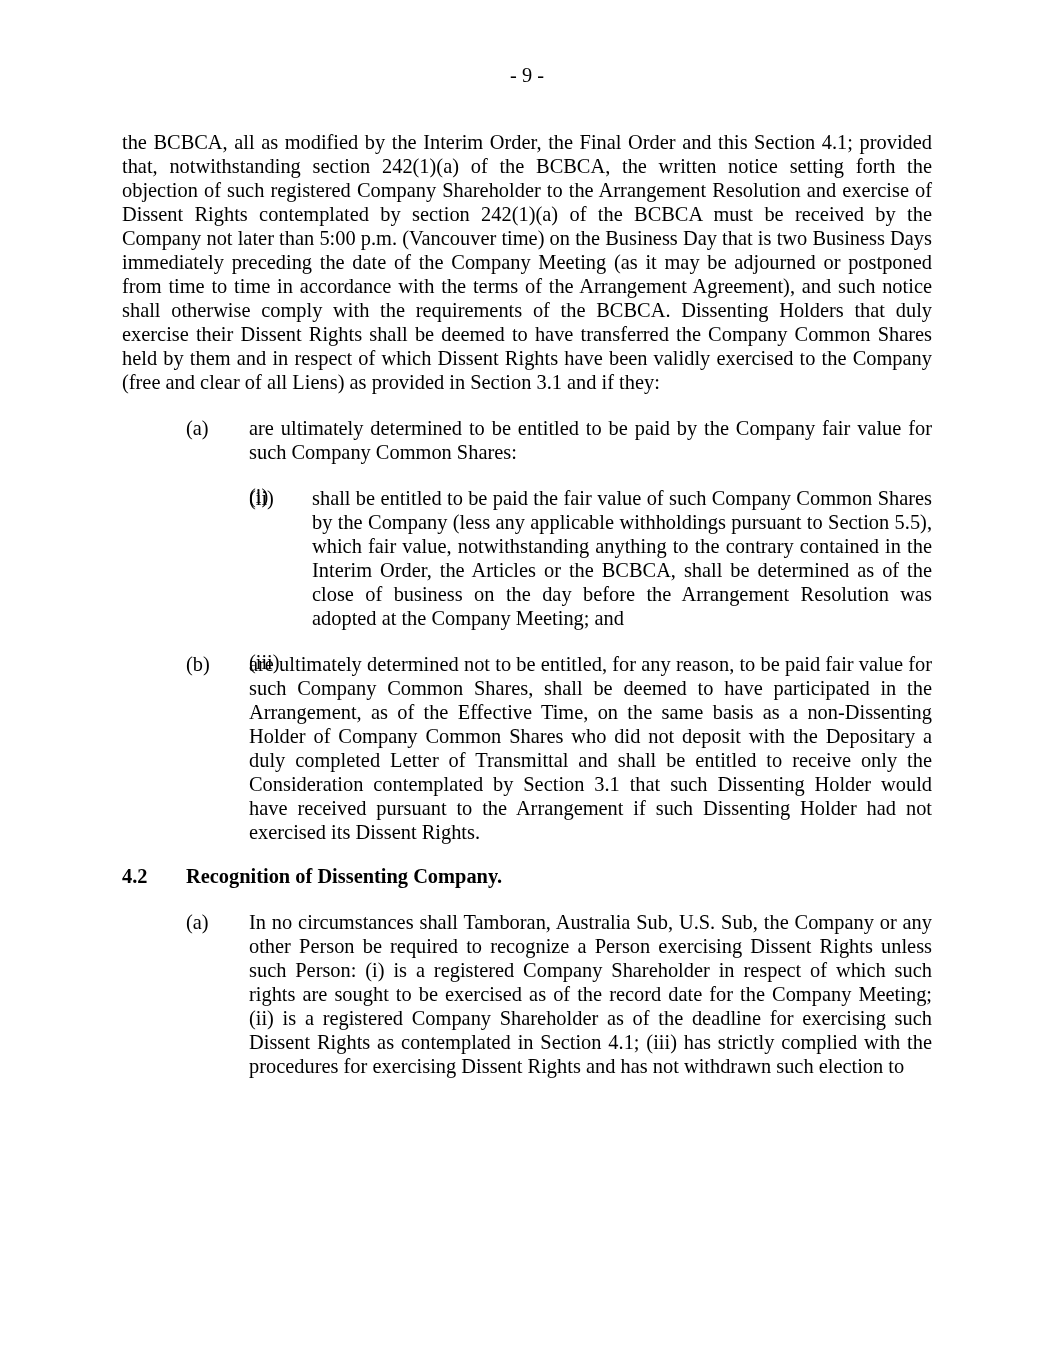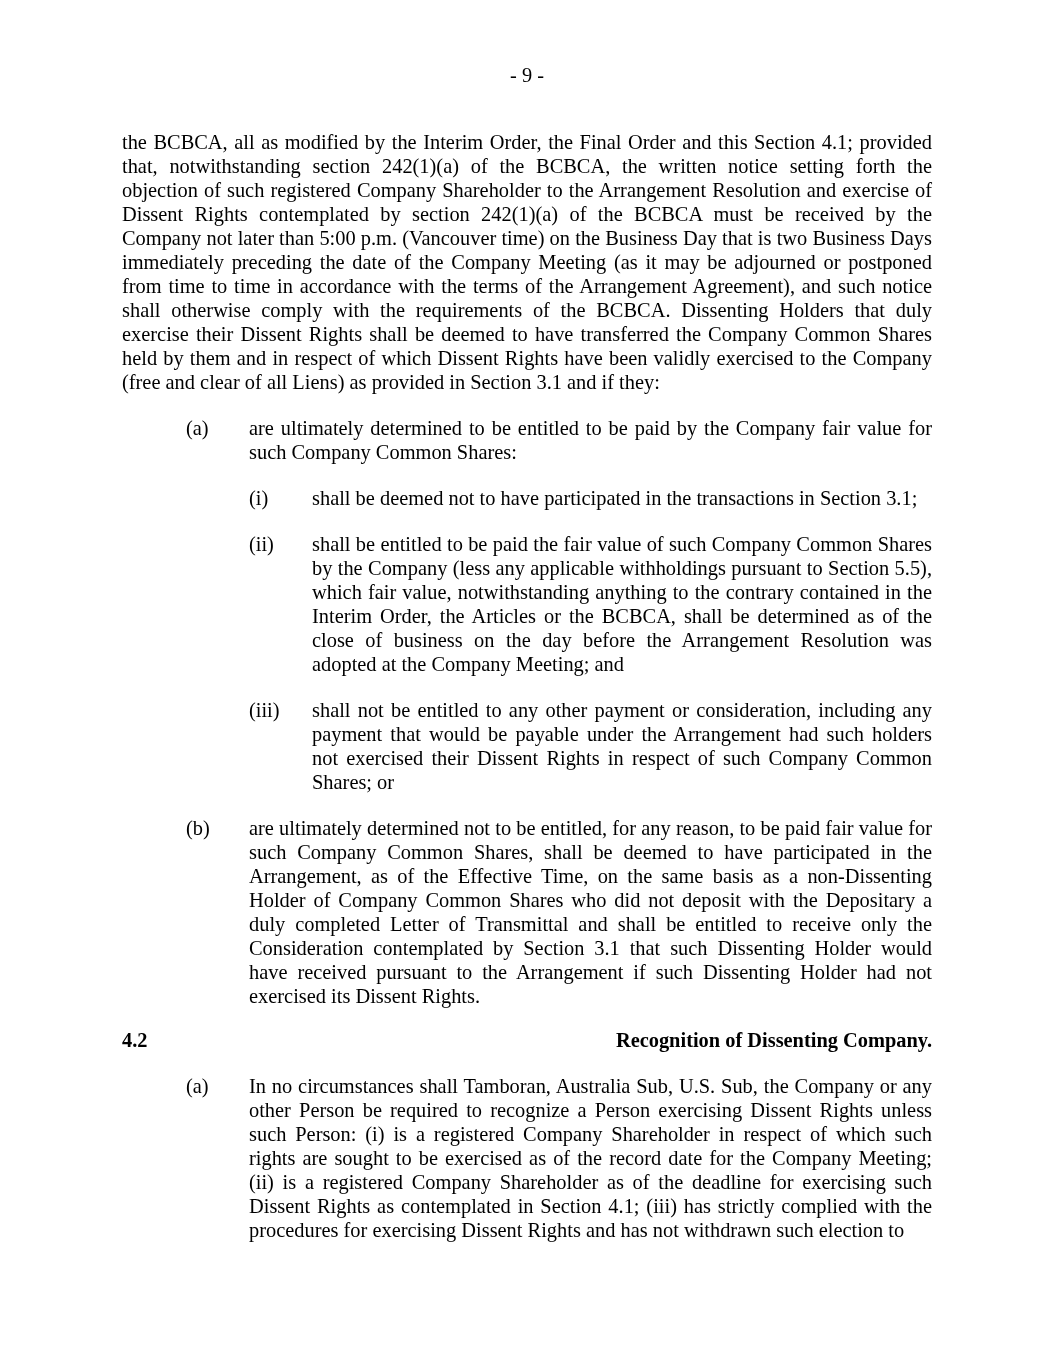--- a/index.html
+++ b/index.html
@@ -35,21 +35,20 @@
   .lvl1 { padding-left: 127px; }
   .lvl1 > .li-label { left: 64px; }
   .lvl2 { padding-left: 190px; }
   .lvl2 > .li-label { left: 127px; }
   .li-text { text-align: justify; margin-top: 22px; }
   .section-heading {
     position: relative;
     padding-left: 64px;
     font-weight: bold;
     margin-bottom: 22px;
-    text-align: right;
   }
   .section-heading .sec-num {
     position: absolute;
     left: 0;
     top: 0;
   }
 </style>
 </head>
 <body>
 
@@ -59,31 +58,29 @@
 
   <p class="para">the BCBCA, all as modified by the Interim Order, the Final Order and this Section 4.1; provided that, notwithstanding section 242(1)(a) of the BCBCA, the written notice setting forth the objection of such registered Company Shareholder to the Arrangement Resolution and exercise of Dissent Rights contemplated by section 242(1)(a) of the BCBCA must be received by the Company not later than 5:00 p.m. (Vancouver time) on the Business Day that is two Business Days immediately preceding the date of the Company Meeting (as it may be adjourned or postponed from time to time in accordance with the terms of the Arrangement Agreement), and such notice shall otherwise comply with the requirements of the BCBCA. Dissenting Holders that duly exercise their Dissent Rights shall be deemed to have transferred the Company Common Shares held by them and in respect of which Dissent Rights have been validly exercised to the Company (free and clear of all Liens) as provided in Section 3.1 and if they:</p>
 
   <div class="li lvl1">
     <span class="li-label">(a)</span>
     <div class="li-text">are ultimately determined to be entitled to be paid by the Company fair value for such Company Common Shares:</div>
   </div>
 
   <div class="li lvl2">
     <span class="li-label">(i)</span>
-    <div class="li-text">shall be deemed not to have participated in the transactions in Section 3.1;</div>
   </div>
 
   <div class="li lvl2">
     <span class="li-label">(ii)</span>
     <div class="li-text">shall be entitled to be paid the fair value of such Company Common Shares by the Company (less any applicable withholdings pursuant to Section 5.5), which fair value, notwithstanding anything to the contrary contained in the Interim Order, the Articles or the BCBCA, shall be determined as of the close of business on the day before the Arrangement Resolution was adopted at the Company Meeting; and</div>
   </div>
 
   <div class="li lvl2">
     <span class="li-label">(iii)</span>
-    <div class="li-text">shall not be entitled to any other payment or consideration, including any payment that would be payable under the Arrangement had such holders not exercised their Dissent Rights in respect of such Company Common Shares; or</div>
   </div>
 
   <div class="li lvl1">
     <span class="li-label">(b)</span>
     <div class="li-text">are ultimately determined not to be entitled, for any reason, to be paid fair value for such Company Common Shares, shall be deemed to have participated in the Arrangement, as of the Effective Time, on the same basis as a non-Dissenting Holder of Company Common Shares who did not deposit with the Depositary a duly completed Letter of Transmittal and shall be entitled to receive only the Consideration contemplated by Section 3.1 that such Dissenting Holder would have received pursuant to the Arrangement if such Dissenting Holder had not exercised its Dissent Rights.</div>
   </div>
 
   <div class="section-heading">
     <span class="sec-num">4.2</span>
     <span class="sec-title">Recognition of Dissenting Company.</span>

